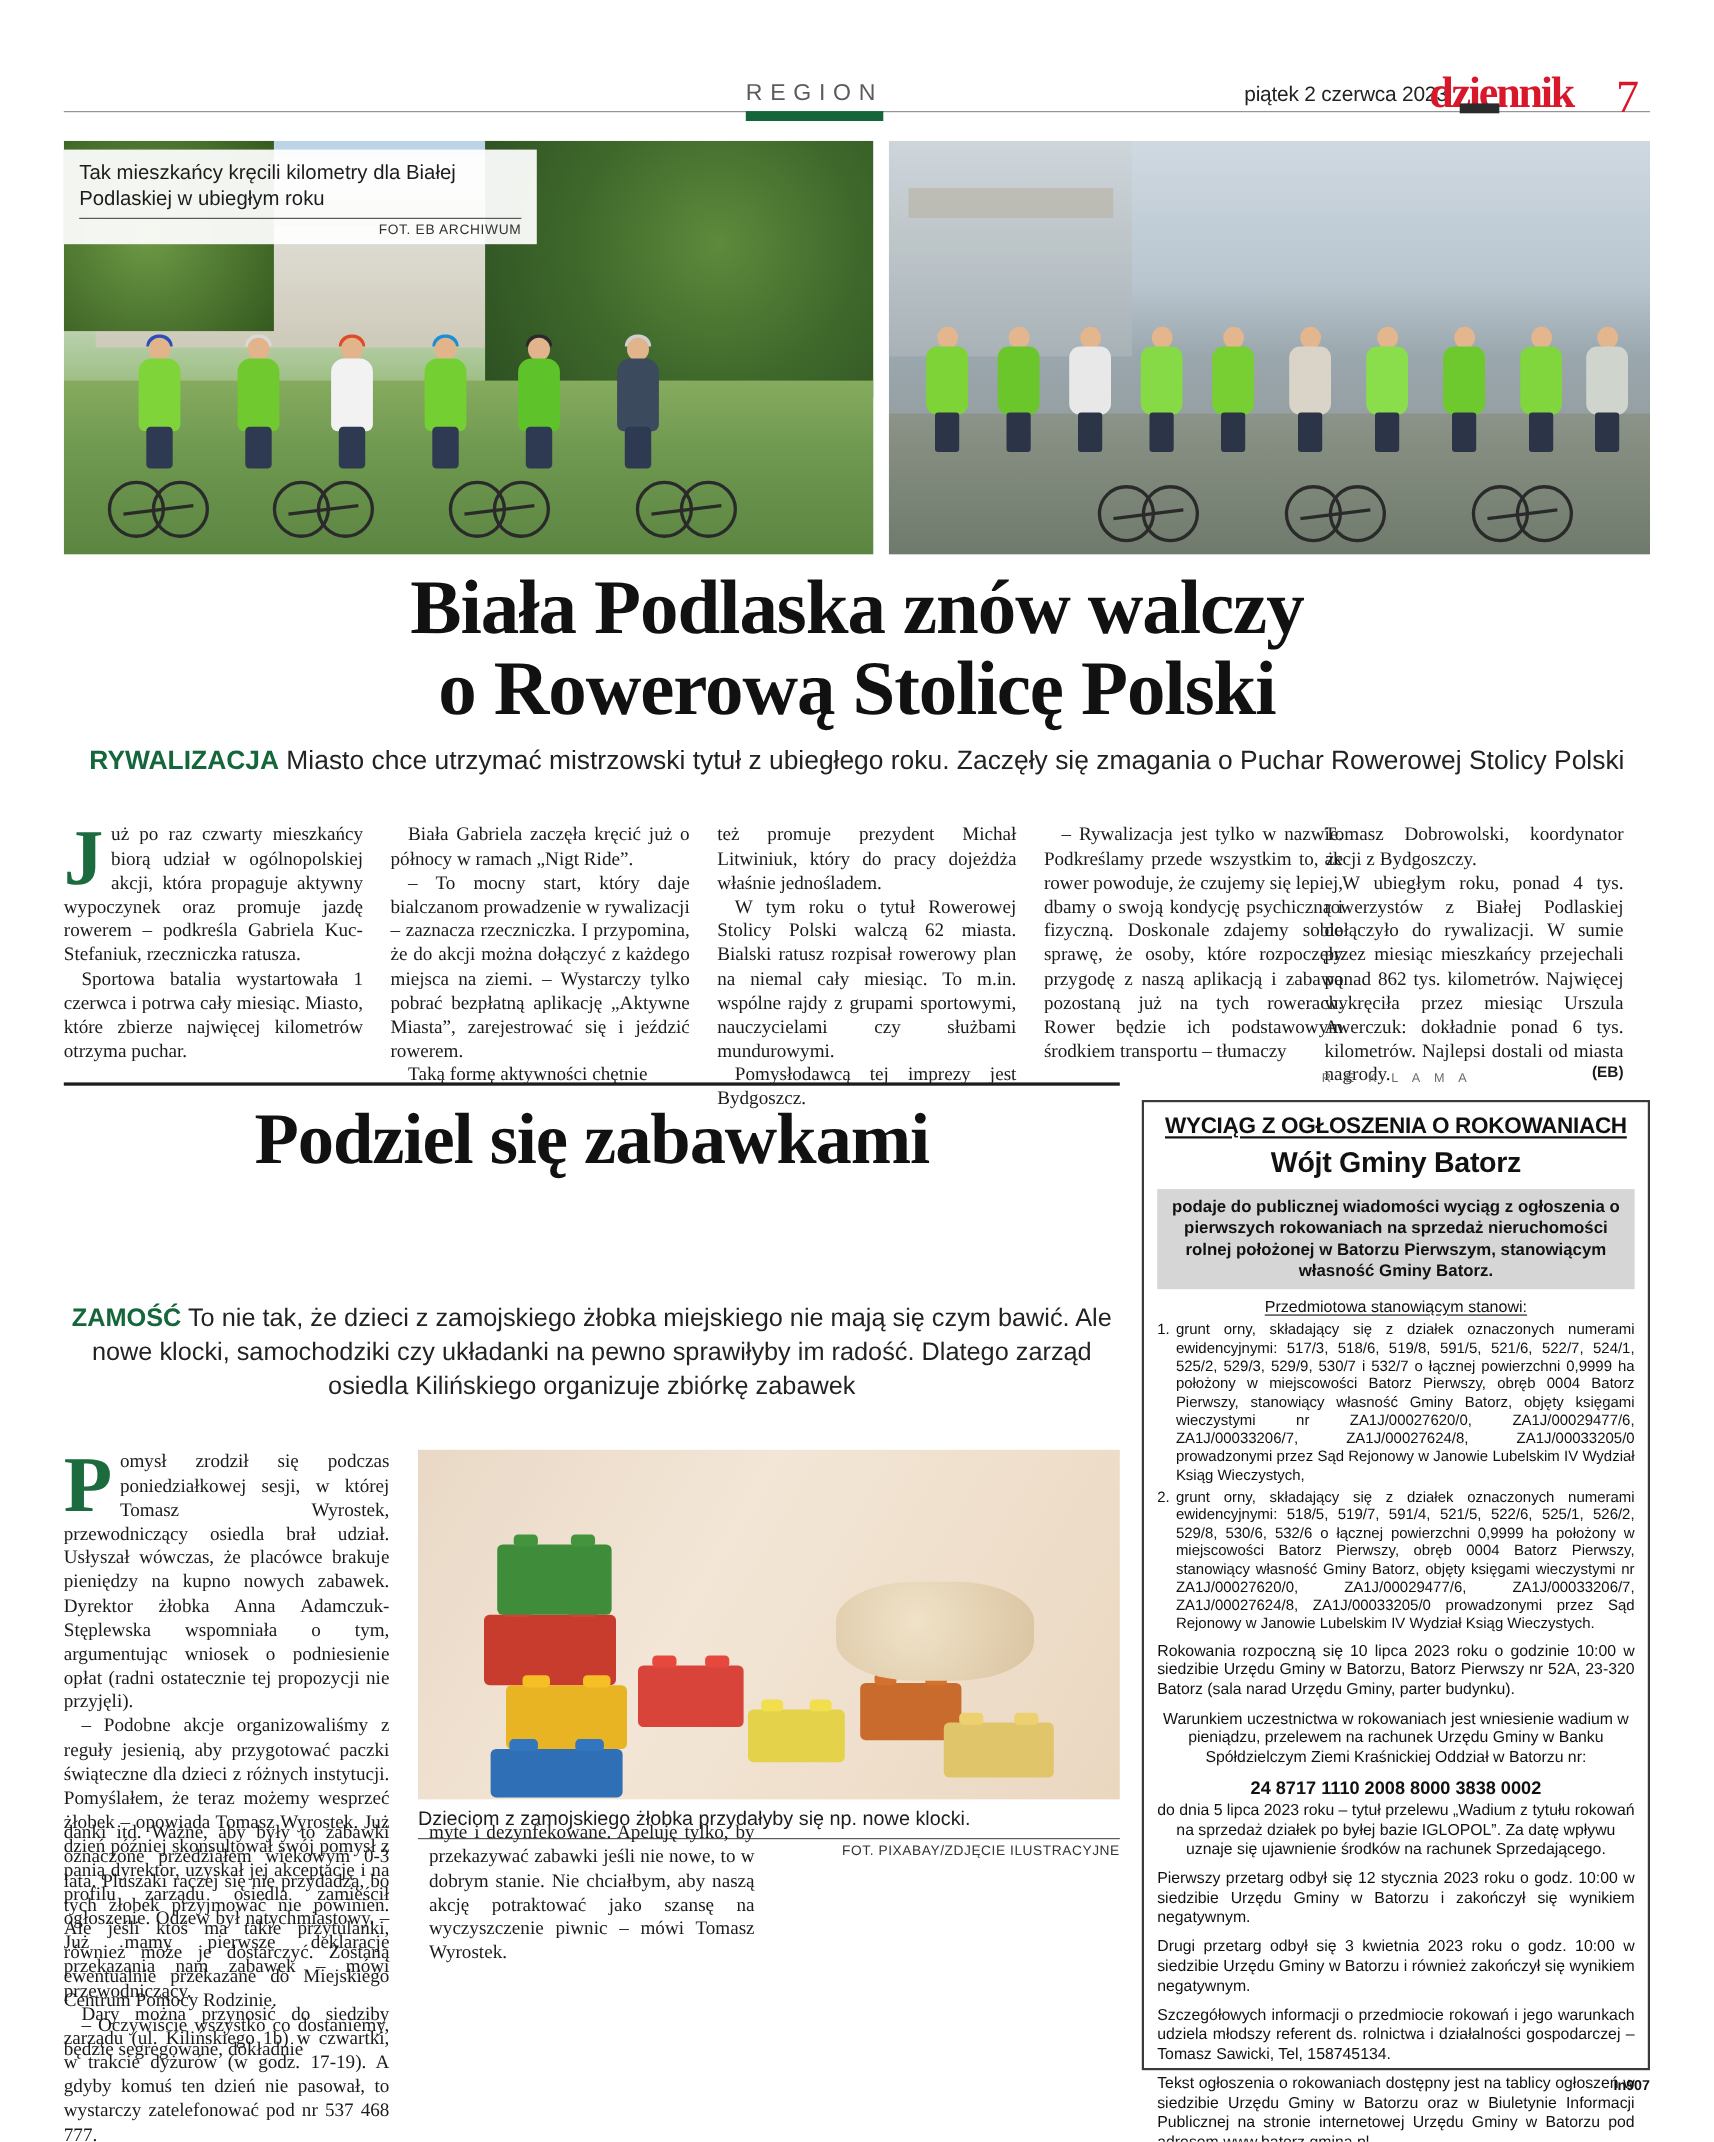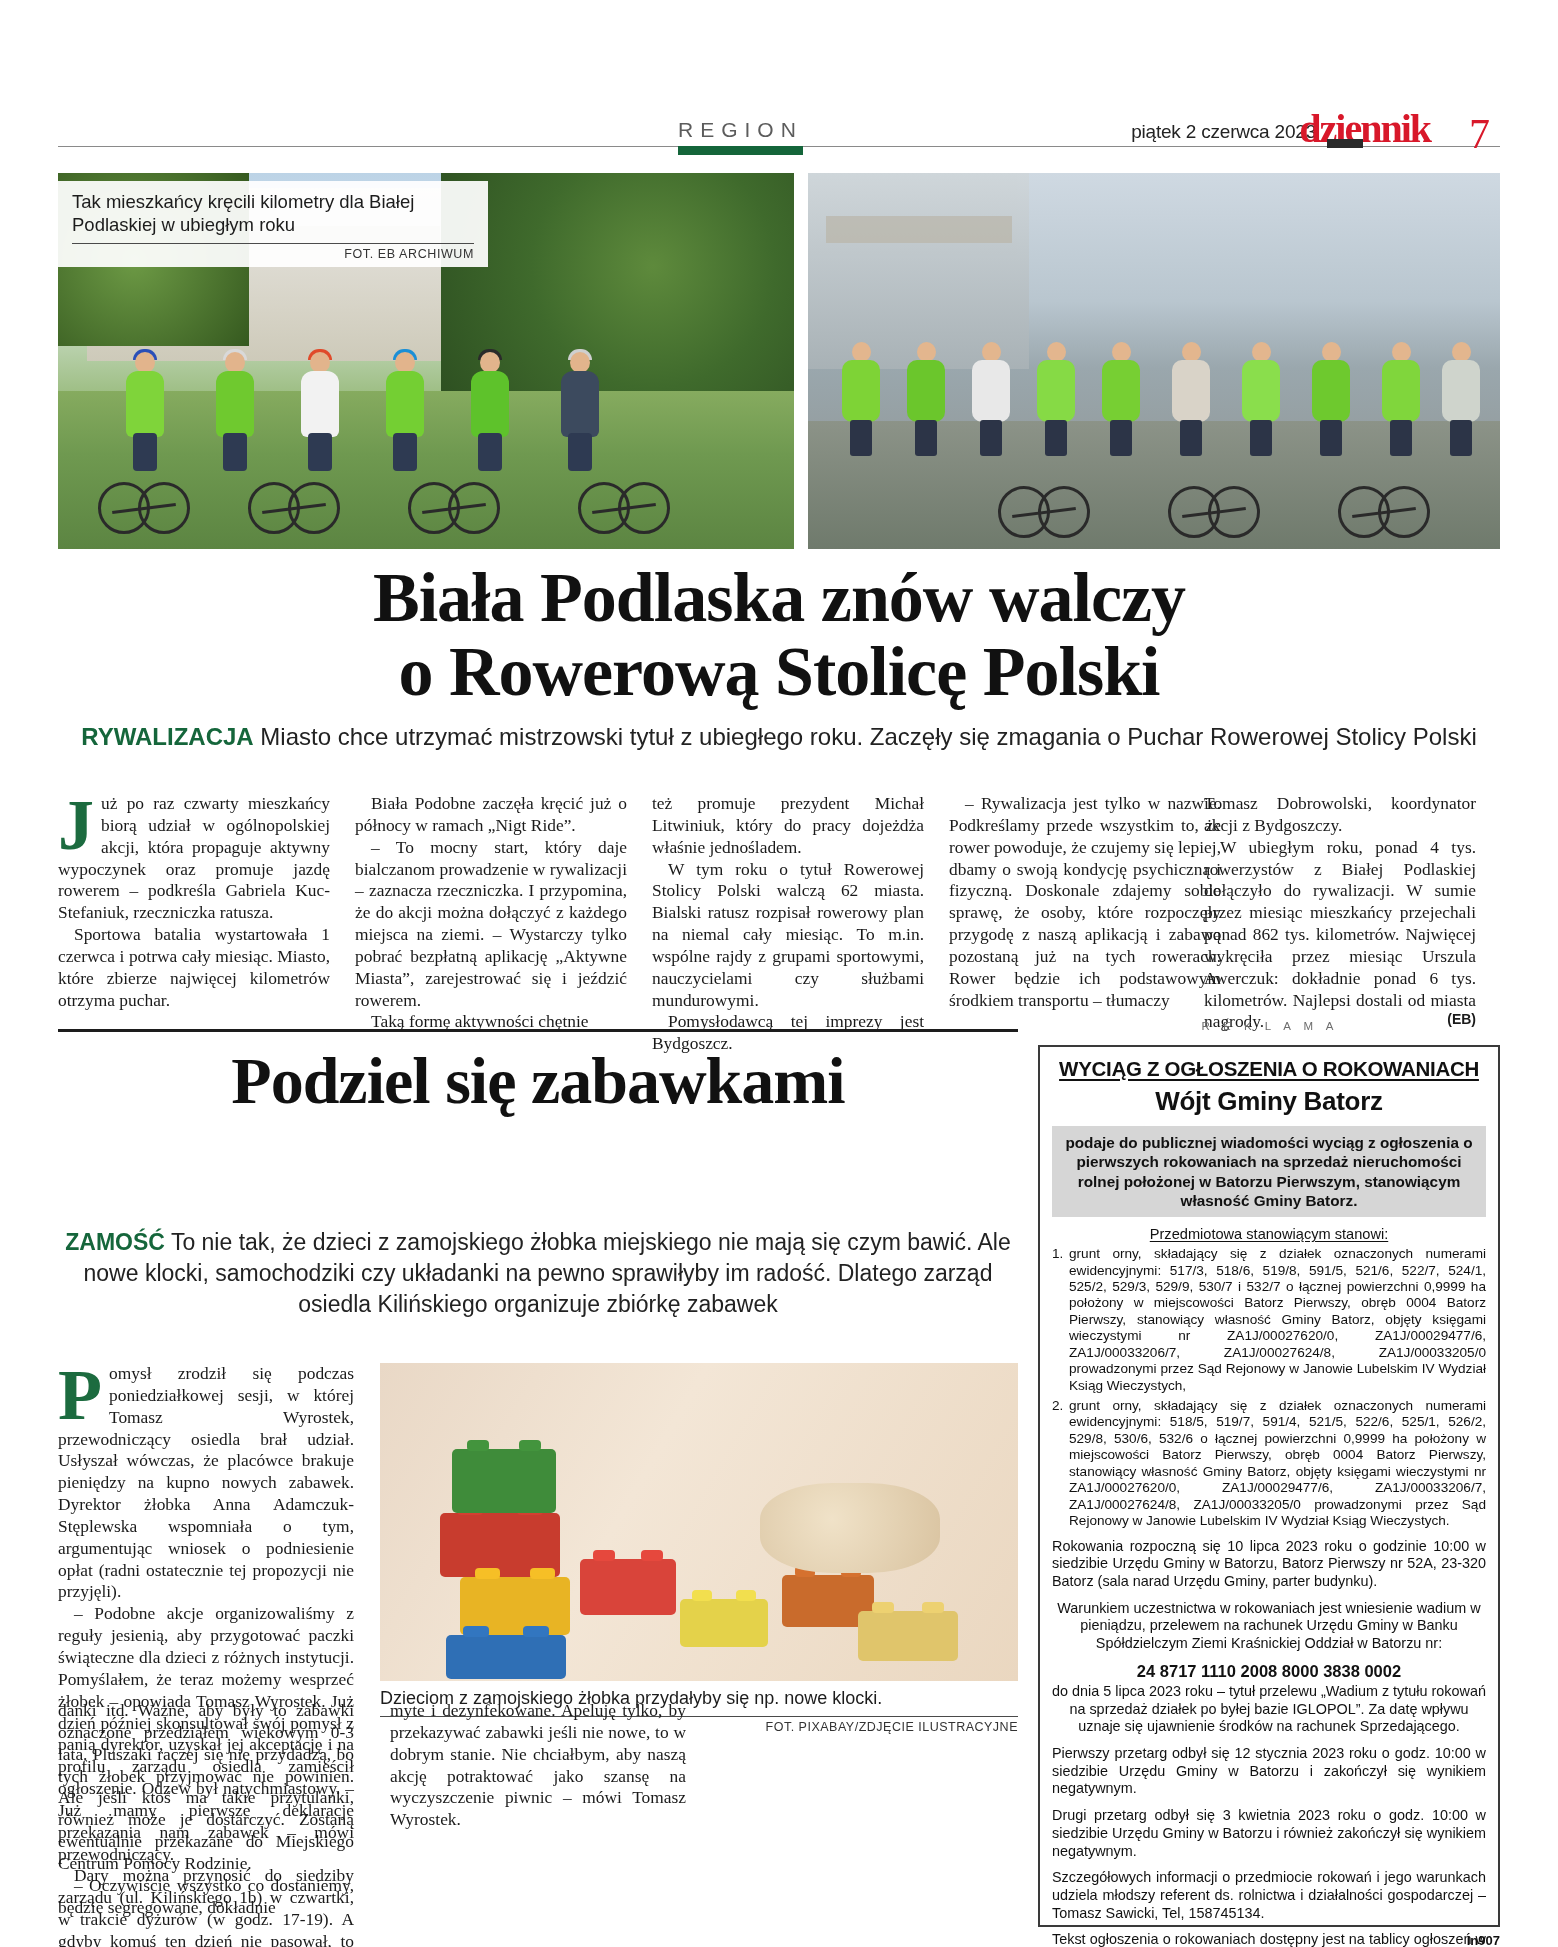--- a/index.html
+++ b/index.html
@@ -2,21 +2,21 @@
 <html lang="pl"><head>
 <meta charset="utf-8">
 <style>
   html,body{margin:0;padding:0;background:#fff;}
   body{
     width:1558px;height:1947px;position:relative;
     font-family:"Liberation Serif",serif;
     color:#1a1a1a;
     -webkit-font-smoothing:antialiased;
   }
-  .page{position:absolute;inset:0;padding:0;margin-top:45px;}
+  .page{position:absolute;inset:0;padding:0;}
 
   
   .masthead{position:absolute;left:58px;top:62px;width:1442px;height:48px;}
   .masthead .rule{position:absolute;left:0;right:0;bottom:8px;height:1px;background:#8a8a8a;}
   .masthead .region-wrap{position:absolute;left:620px;bottom:0;text-align:center;}
   .masthead .region{
     font-family:"Liberation Sans",sans-serif;
     font-size:21px;letter-spacing:7px;color:#5c5c5c;font-weight:400;
     line-height:1;padding-bottom:6px;display:block;
   }
@@ -353,21 +353,21 @@
   <div class="lead1">
     <span class="kicker">RYWALIZACJA</span><span> Miasto chce utrzymać mistrzowski tytuł z ubiegłego roku. Zaczęły się zmagania o Puchar Rowerowej Stolicy Polski</span>
   </div>
 
   <div class="cols1">
     <div class="col c1">
       <p class="first"><span class="dropcap">J</span><span>uż po raz czwarty mieszkańcy biorą udział w ogólnopolskiej akcji, która propaguje aktywny wypoczynek oraz promuje jazdę rowerem – podkreśla Gabriela Kuc-Stefaniuk, rzeczniczka ratusza.</span></p>
       <p>Sportowa batalia wystartowała 1 czerwca i potrwa cały miesiąc. Miasto, które zbierze najwięcej kilometrów otrzyma puchar.</p>
     </div>
     <div class="col c2">
-      <p>Biała Podobne zaczęła kręcić już o północy w ramach „Nigt Ride”.</p>
+      <p>Biała Gabriela zaczęła kręcić już o północy w ramach „Nigt Ride”.</p>
       <p>– To mocny start, który daje bialczanom prowadzenie w rywalizacji – zaznacza rzeczniczka. I przypomina, że do akcji można dołączyć z każdego miejsca na ziemi. – Wystarczy tylko pobrać bezpłatną aplikację „Aktywne Miasta”, zarejestrować się i jeździć rowerem.</p>
       <p>Taką formę aktywności chętnie</p>
     </div>
     <div class="col c3">
       <p class="first">też promuje prezydent Michał Litwiniuk, który do pracy dojeżdża właśnie jednośladem.</p>
       <p>W tym roku o tytuł Rowerowej Stolicy Polski walczą 62 miasta. Bialski ratusz rozpisał rowerowy plan na niemal cały miesiąc. To m.in. wspólne rajdy z grupami sportowymi, nauczycielami czy służbami mundurowymi.</p>
       <p>Pomysłodawcą tej imprezy jest Bydgoszcz.</p>
     </div>
     <div class="col c4">
       <p>– Rywalizacja jest tylko w nazwie. Podkreślamy przede wszystkim to, że rower powoduje, że czujemy się lepiej, dbamy o swoją kondycję psychiczną i fizyczną. Doskonale zdajemy sobie sprawę, że osoby, które rozpoczęły przygodę z naszą aplikacją i zabawą pozostaną już na tych rowerach. Rower będzie ich podstawowym środkiem transportu – tłumaczy</p>

